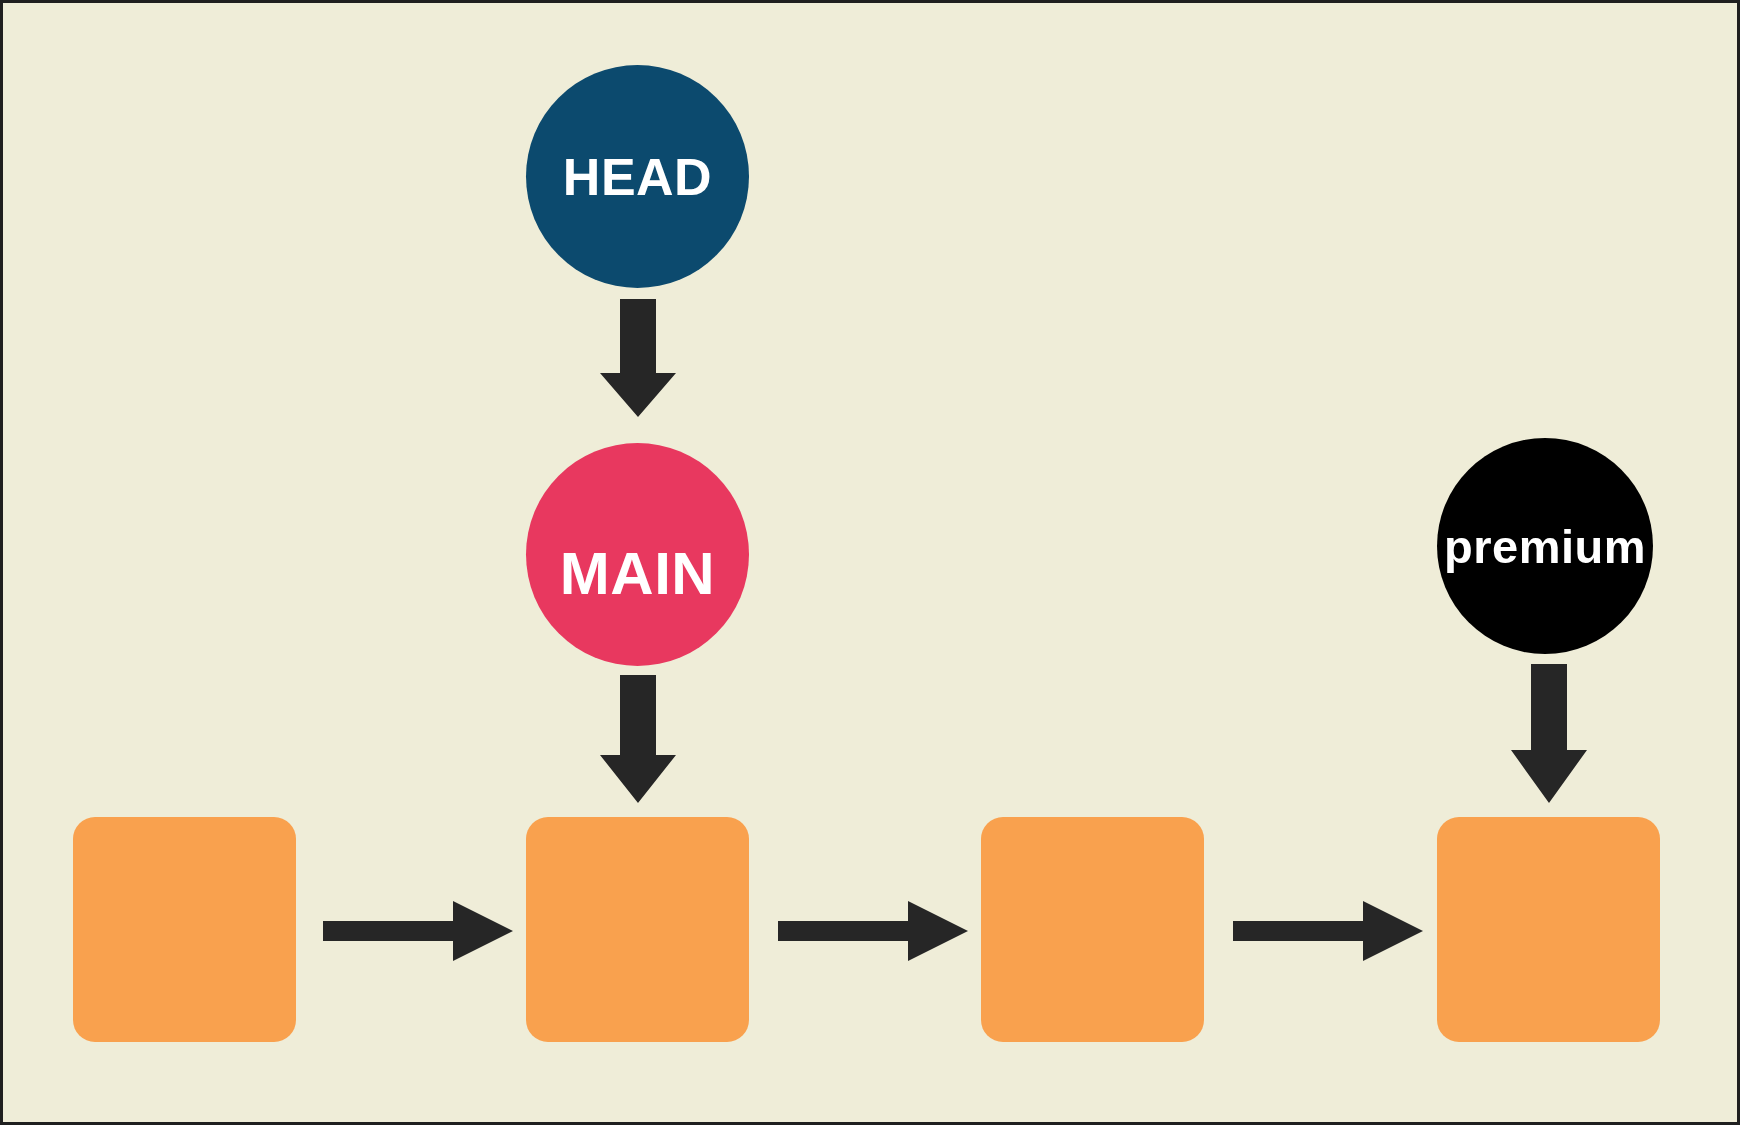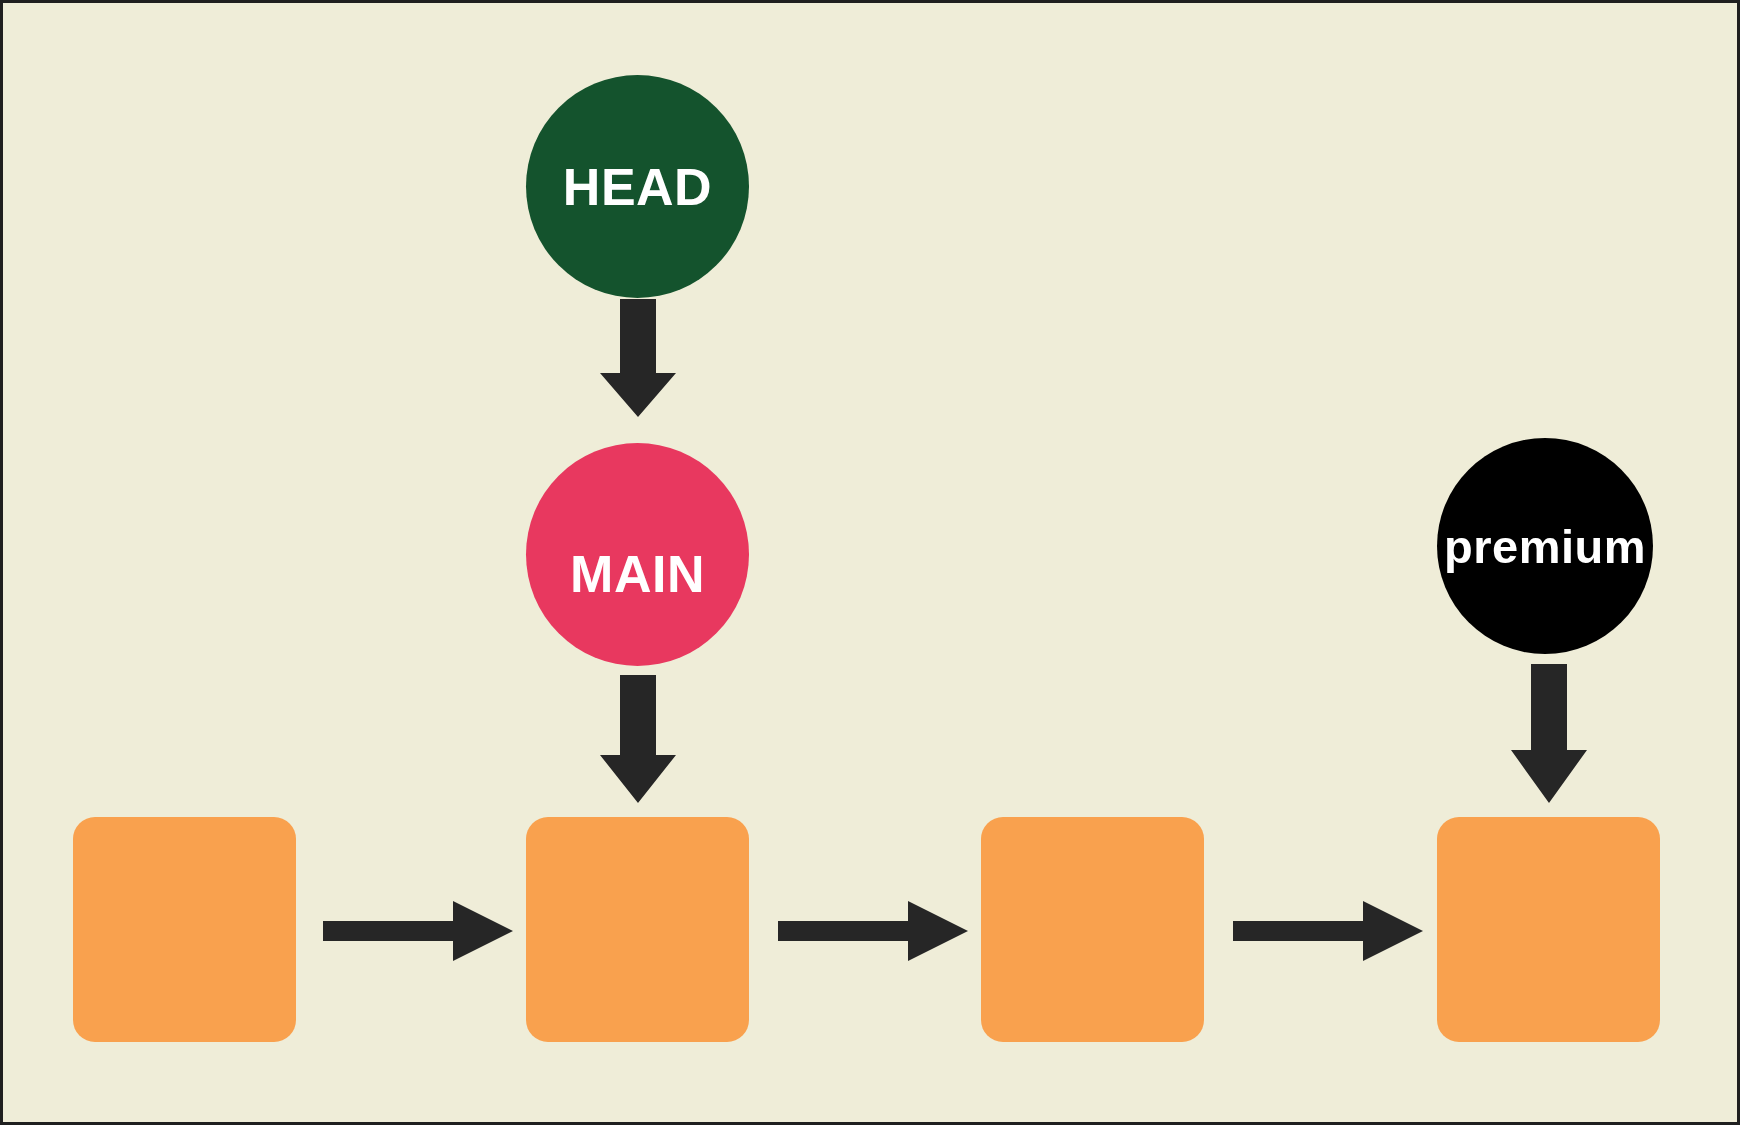--- a/index.html
+++ b/index.html
@@ -34,35 +34,35 @@
     color: #ffffff;
     font-weight: bold;
     letter-spacing: 0.5px;
     white-space: nowrap;
     line-height: 1;
     user-select: none;
   }
 
   #node-head {
     left: 523px;
-    top: 72px;
+    top: 62px;
     width: 223px;
     height: 223px;
-    background: #14532d;
+    background: #0c4a6e;
   }
   #node-head .node-label { font-size: 52px; }
 
   #node-main {
     left: 523px;
     top: 440px;
     width: 223px;
     height: 223px;
     background: #e8385f;
   }
-  #node-main .node-label { font-size: 52px; margin-top: 39px; }
+  #node-main .node-label { font-size: 60px; margin-top: 39px; }
 
   #node-premium {
     left: 1434px;
     top: 435px;
     width: 216px;
     height: 216px;
     background: #000000;
   }
   #node-premium .node-label { font-size: 47px; }
 

